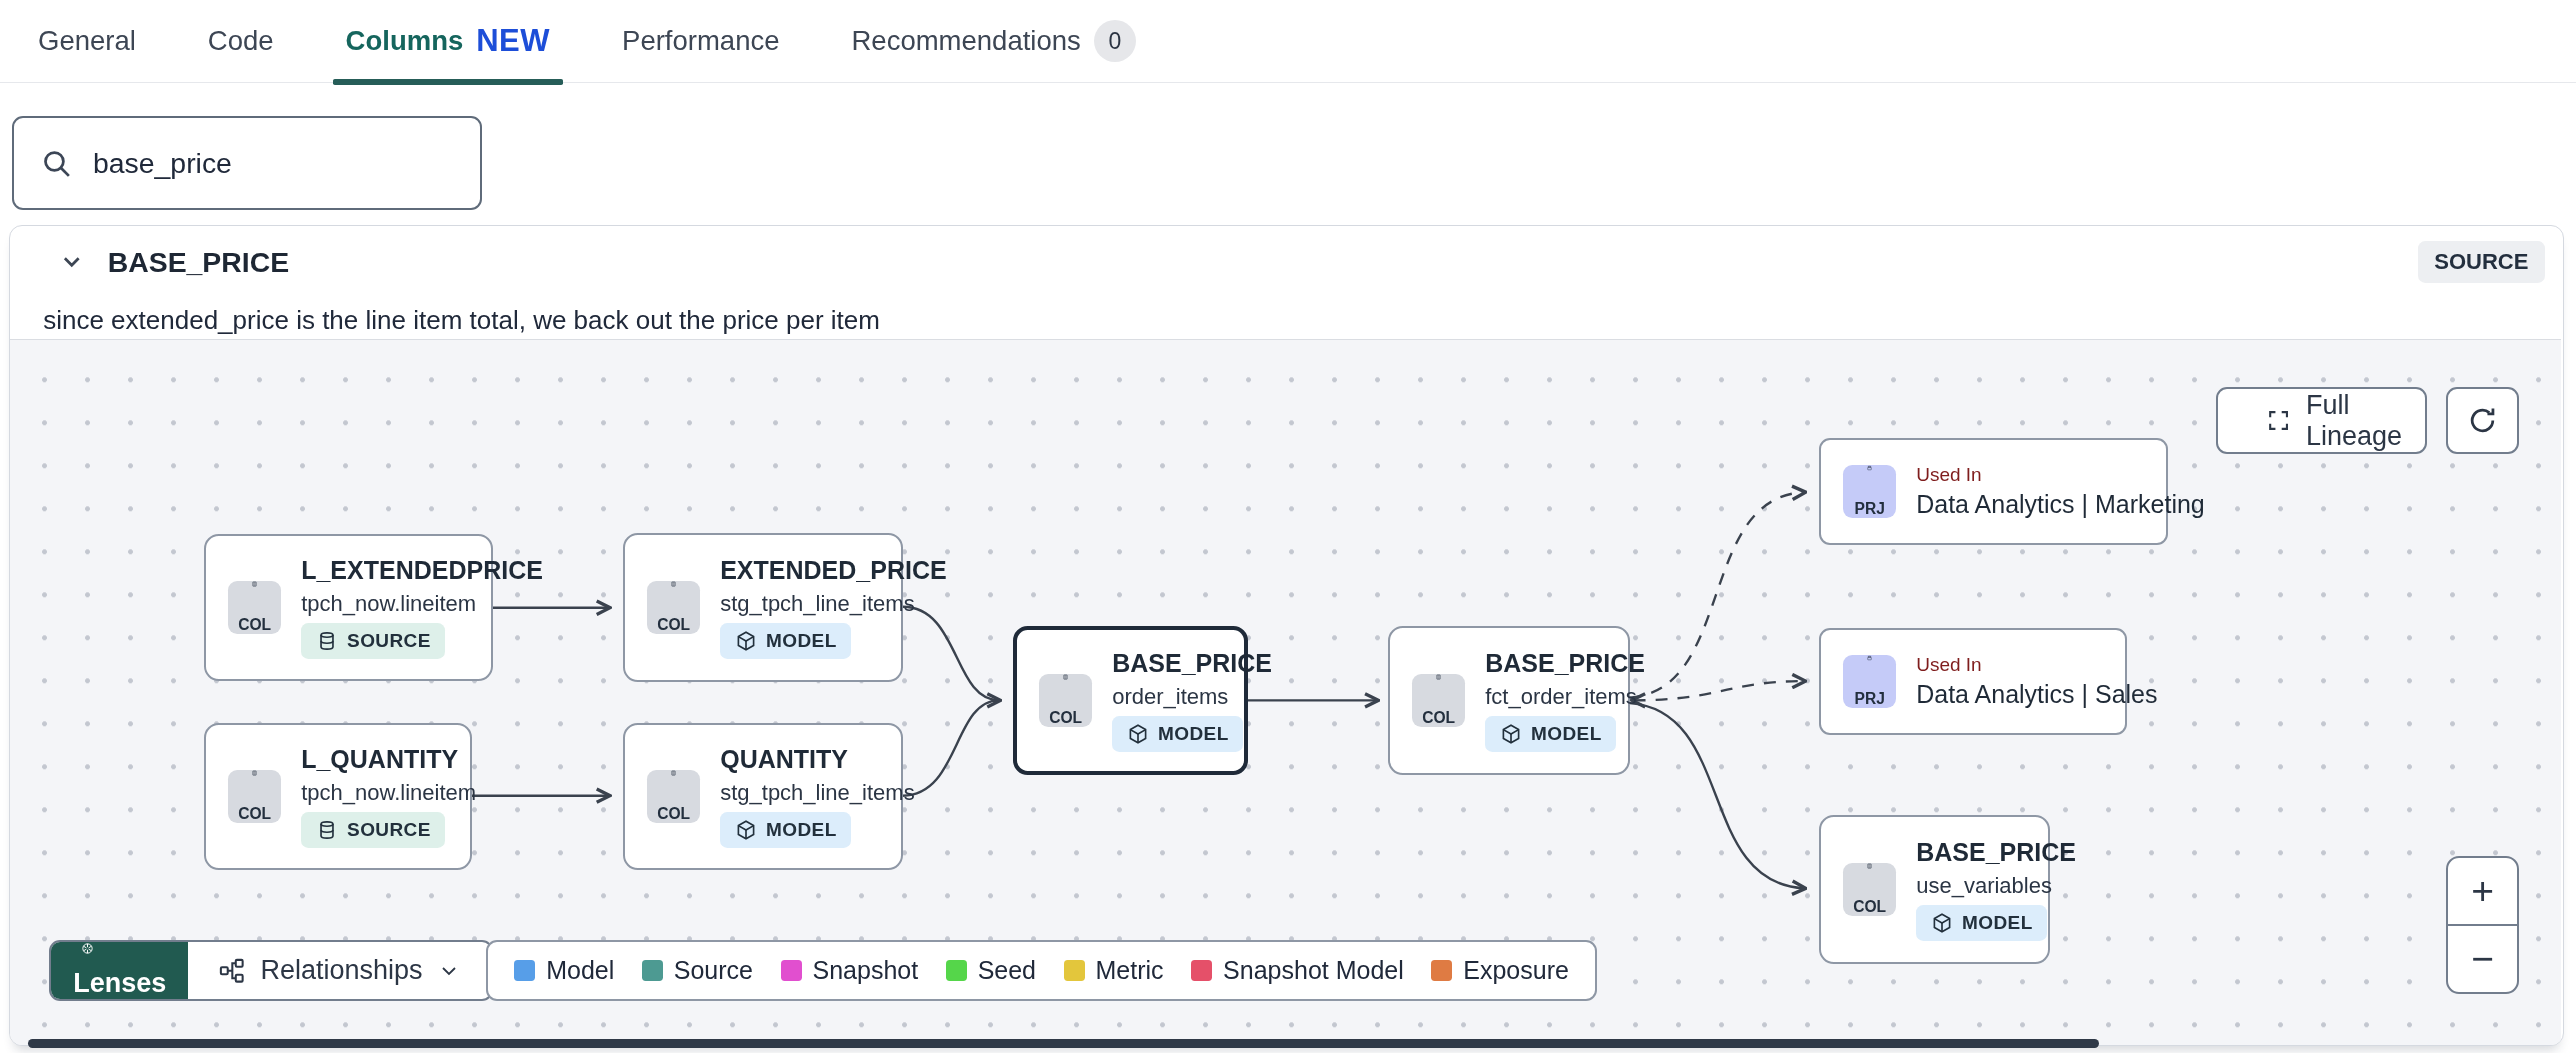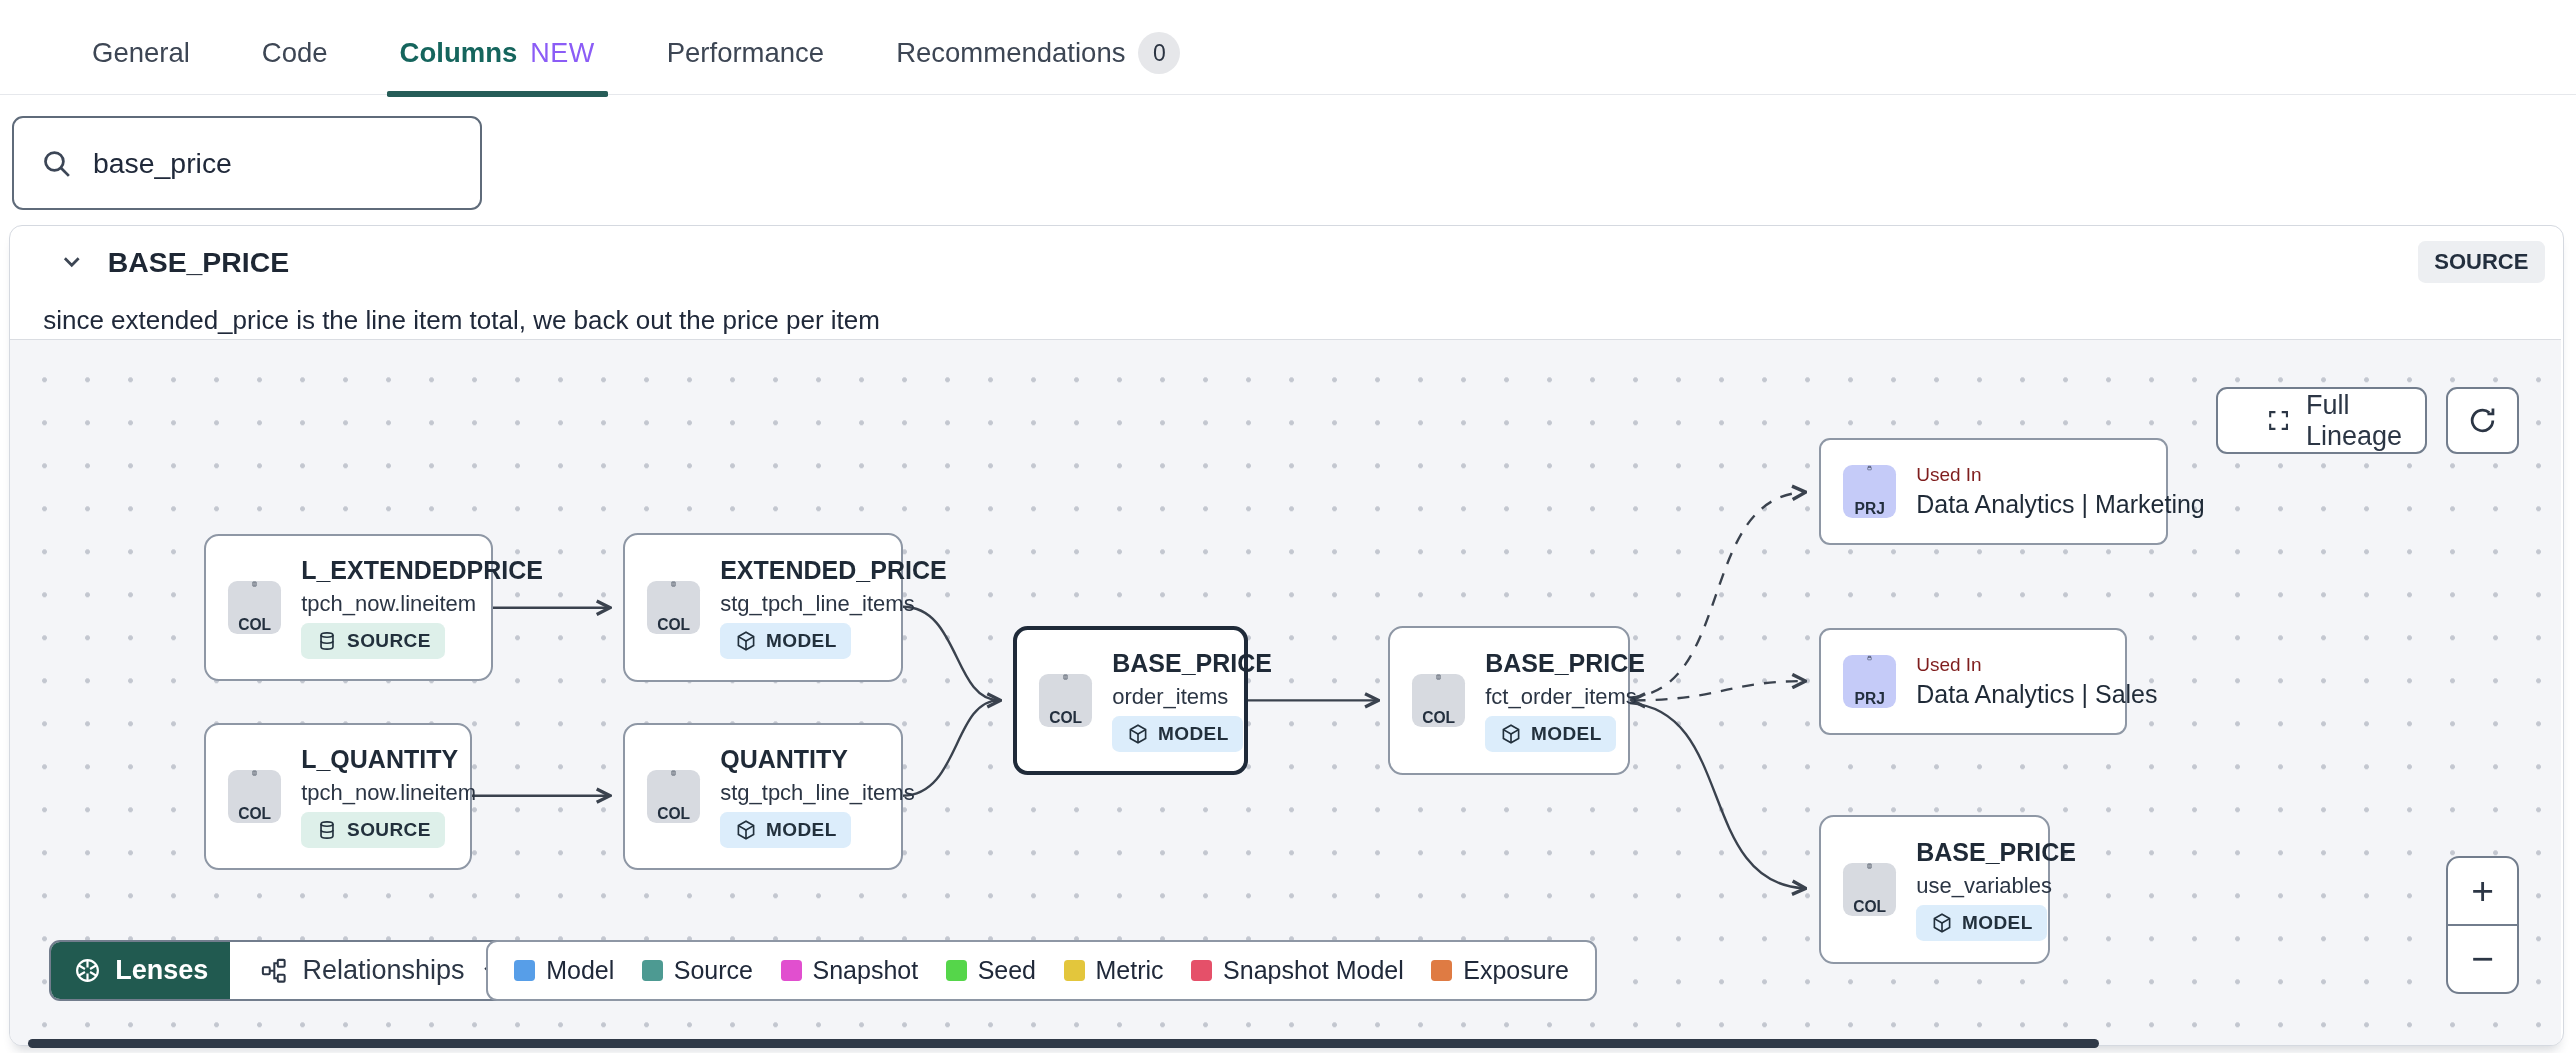--- a/index.html
+++ b/index.html
@@ -1,27 +1,27 @@
 <!DOCTYPE html>
 <html style="font-size:14.7px"><head>
 <meta charset="utf-8">
 <style>
   * { margin:0; padding:0; box-sizing:border-box; }
   html,body { width:2576px; height:1053px; background:#fff; overflow:hidden;
     font-family:"Liberation Sans", sans-serif; color:#232f3e; }
 
   
-  .tabbar { position:absolute; left:0; top:12px; width:2576px; height:83px;
-    border-bottom:1.8px solid #e6e8ec; display:flex; align-items:center; gap:72px; padding-left:92px; }
+  .tabbar { position:absolute; left:0; top:0; width:2576px; height:83px;
+    border-bottom:1.8px solid #e6e8ec; display:flex; align-items:center; gap:72px; padding-left:38px; }
   .tab { position:relative; height:83px; display:flex; align-items:center; gap:13px;
     font-size:27.5px; color:#3d4654; cursor:pointer; }
   .tab.active { color:#15655d; font-weight:700; }
   .tab.active::after { content:""; position:absolute; left:-13px; right:-13px; bottom:-2.8px;
     height:6.4px; background:#265d58; border-radius:1.8px; }
-  .tab .new-badge { color:#8b5cf6; font-weight:400; font-size:27px; letter-spacing:0.5px; }
+  .tab .new-badge { color:#1d4ed8; font-weight:700; font-size:31px; letter-spacing:0.5px; }
   .tab .count-pill { width:42px; height:42px; border-radius:50%; background:#e6e7ea;
     display:flex; align-items:center; justify-content:center; font-size:23px; color:#2b3442; }
 
   
   .searchbox { position:absolute; left:12px; top:116px; width:470px; height:94px;
     background:#fff; border:2.3px solid #5f6b7a; border-radius:11px;
     display:flex; align-items:center; gap:20px; padding:0 26px; }
   .searchbox svg { width:33px; height:33px; stroke:#3c4656; stroke-width:2; fill:none; flex:0 0 auto; }
   .search-value { font-size:28.4px; color:#20293a; }
 
@@ -72,22 +72,22 @@
   .refresh-btn { position:absolute; left:2436px; top:47px; width:73px; height:67px; }
   .refresh-btn svg { width:33px; height:33px; }
   .zoomctl { position:absolute; left:2436px; top:516px; width:73px; height:138px;
     background:#fff; border:2.3px solid #727d8d; border-radius:13px; display:flex; flex-direction:column; }
   .zoomctl .zbtn { flex:1; display:flex; align-items:center; justify-content:center;
     font-size:39px; color:#2c3645; cursor:pointer; }
   .zoomctl .zbtn:first-child { border-bottom:2.3px solid #727d8d; }
 
   .lenses-group { position:absolute; left:39px; top:600px; height:61px; display:flex;
     border:2.3px solid #727d8d; border-radius:11px; overflow:hidden; background:#fff; }
-  .lenses-seg { background:#215a50; color:#fff; display:flex; align-items:center; gap:13px;
-    padding:0 22px; font-size:27px; font-weight:600; cursor:pointer; }
+  .lenses-seg { background:#215a50; color:#fff; display:flex; align-items:flex-start; gap:13px;
+    padding:0 22px; font-size:27px; font-weight:600; cursor:pointer;flex-direction:column; }
   .lenses-seg svg { width:29px; height:29px; stroke:#fff; stroke-width:1.8; fill:none; }
   .rel-seg { display:flex; align-items:center; gap:14.7px; padding:0 30px; font-size:27px;
     color:#2c3645; cursor:pointer; }
   .rel-seg svg { width:27.5px; height:27.5px; stroke:#2c3645; stroke-width:1.8; fill:none; }
 
   .legend { position:absolute; left:476px; top:600px; height:61px; display:flex; align-items:center;
     gap:27.5px; padding:0 26px; background:#fff; border:2.3px solid #8e97a5; border-radius:11px; }
   .legend-item { display:flex; align-items:center; gap:11px; font-size:25px; color:#20293a; white-space:nowrap; }
   .legend-swatch { width:21px; height:21px; border-radius:3.7px; flex:0 0 auto; }
 

